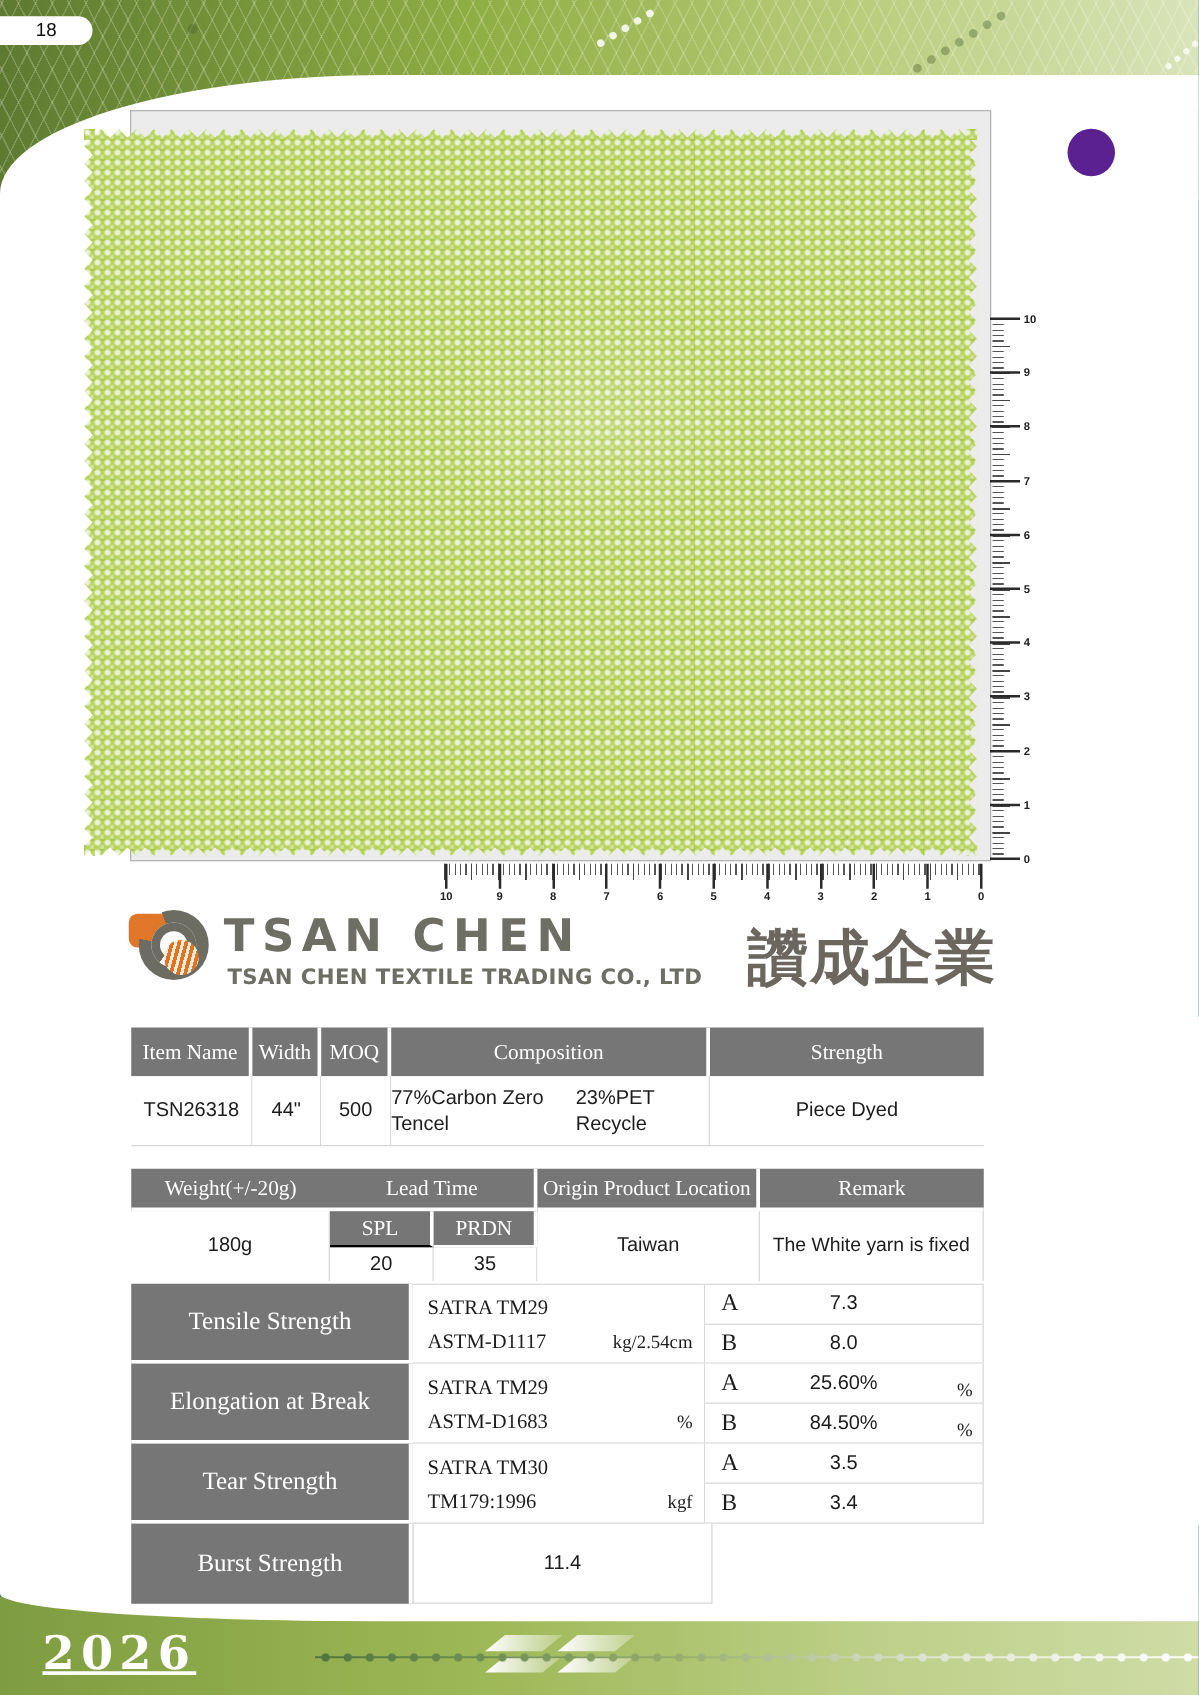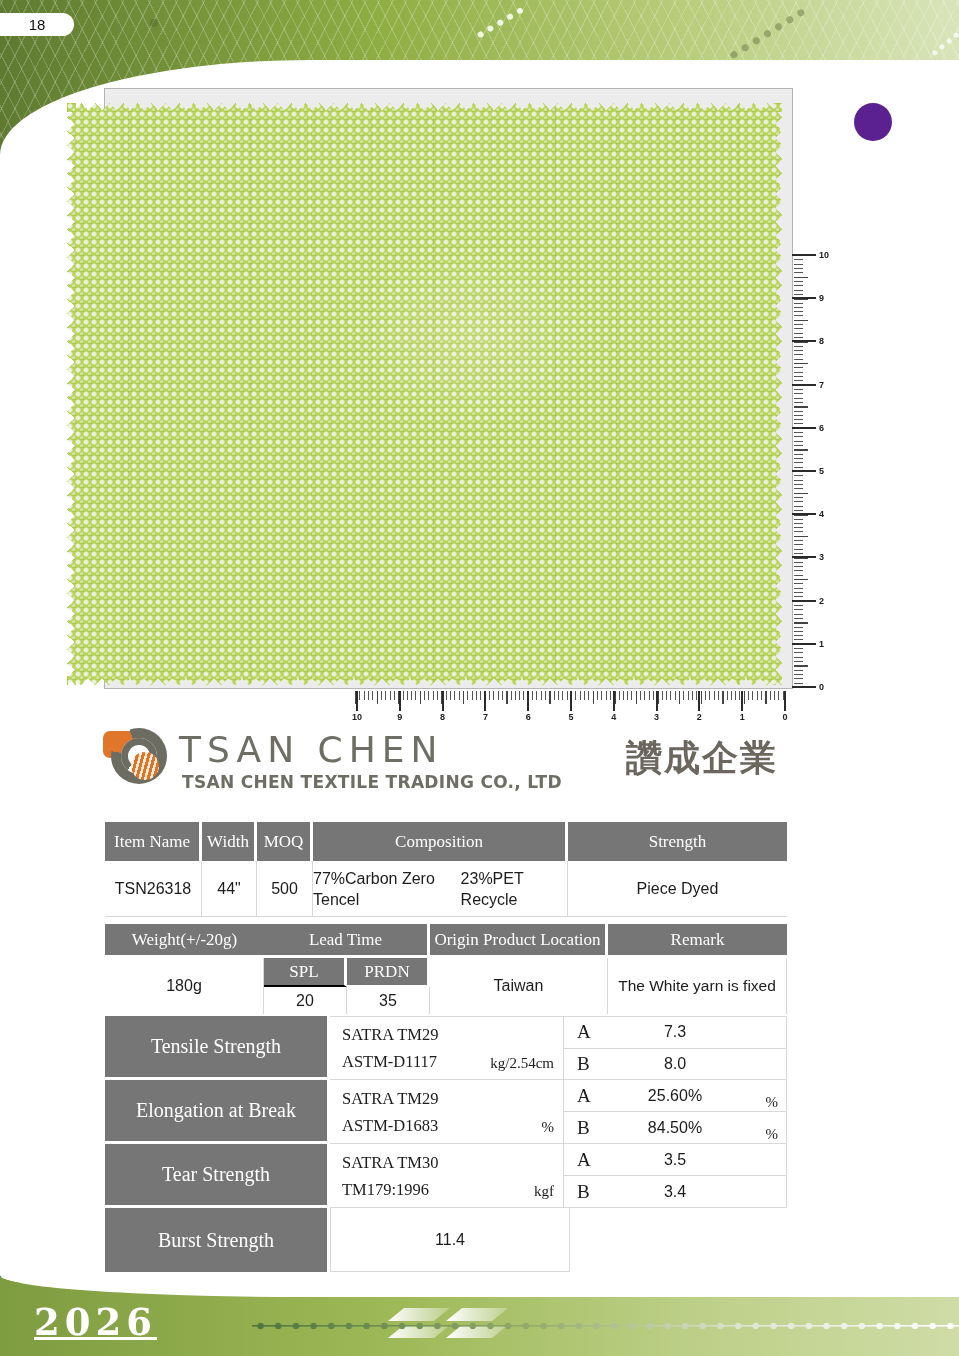--- a/index.html
+++ b/index.html
@@ -87,25 +87,25 @@
   .lm-orange { position:absolute; left:0; top:3px; width:40px; height:27px; background:#e0762a; border-radius:7px; }
   .lm-ring { position:absolute; left:8px; top:0; width:56px; height:56px; border-radius:50%;
              background:conic-gradient(from -20deg, #6c6c62 0 300deg, transparent 300deg); }
   .lm-ring::after { content:""; position:absolute; inset:10px; background:#fff; border-radius:50%; }
   .lm-ring2 { position:absolute; left:18px; top:10px; width:36px; height:36px; border-radius:50%;
               background:conic-gradient(from 220deg, #6c6c62 0 280deg, transparent 280deg); }
   .lm-ring2::after { content:""; position:absolute; inset:7px; background:#fff; border-radius:50%; }
   .lm-globe { position:absolute; left:28px; top:24px; width:28px; height:28px; border-radius:50%;
               background:repeating-linear-gradient(105deg,#de7426 0 3px,#f7ead9 3px 5.5px); }
   .brand-name { position:absolute; left:179px; top:669px; font-family:"DejaVu Sans",sans-serif;
-                font-size:36px; font-weight:400; letter-spacing:6px; color:#6e6e64; }
+                font-size:36px; font-weight:700; letter-spacing:6px; color:#6e6e64; }
   .brand-sub  { position:absolute; left:182px; top:712px; font-family:"DejaVu Sans",sans-serif;
                 font-size:17px; font-weight:700; letter-spacing:.3px; color:#6e6e64; }
   .brand-cn   { position:absolute; left:598px; top:674px; font-family:"DejaVu Sans",sans-serif;
-                font-size:36px; font-weight:700; letter-spacing:2px; color:#6b675f;margin-left:28px; }
+                font-size:48px; font-weight:700; letter-spacing:2px; color:#6b675f; }
 
   
   .spec { position:absolute; left:105px; top:762px; width:682px; }
   .trow { display:flex; }
   .g { background:#767676; color:#fff; font-family:"Liberation Serif",serif; font-size:17px;
        display:flex; align-items:center; justify-content:center; }
   .w { background:#fff; color:#1c1c1c; font-size:16px;
        display:flex; align-items:center; justify-content:center; }
   .gr { border-right:3px solid #fff; }
   .gb { border-bottom:3px solid #fff; }
@@ -297,21 +297,21 @@
         <div class="w br bb" style="width:97px">TSN26318</div>
         <div class="w br bb" style="width:55px">44"</div>
         <div class="w br bb" style="width:56px">500</div>
         <div class="w br bb col2" style="width:255px">
           <div>77%Carbon Zero Tencel</div>
           <div>23%PET Recycle</div>
         </div>
         <div class="w bb" style="width:219px">Piece Dyed</div>
       </div>
 
-      <div class="trow" style="height:90px;margin-top:7px">
+      <div class="trow" style="height:90px;margin-top:18px">
         <div class="tcol" style="width:159px">
           <div class="g gb" style="height:34px">Weight(+/-20g)</div>
           <div class="w br" style="height:56px">180g</div>
         </div>
         <div class="tcol" style="width:166px">
           <div class="g gb gr" style="height:34px">Lead Time</div>
           <div style="display:flex;height:29px">
             <div class="g" style="width:83px;border-right:3px solid #fff;border-bottom:2px solid #000000">SPL</div>
             <div class="g" style="width:83px;border-right:3px solid #fff;border-bottom:2px solid #fff">PRDN</div>
           </div>

